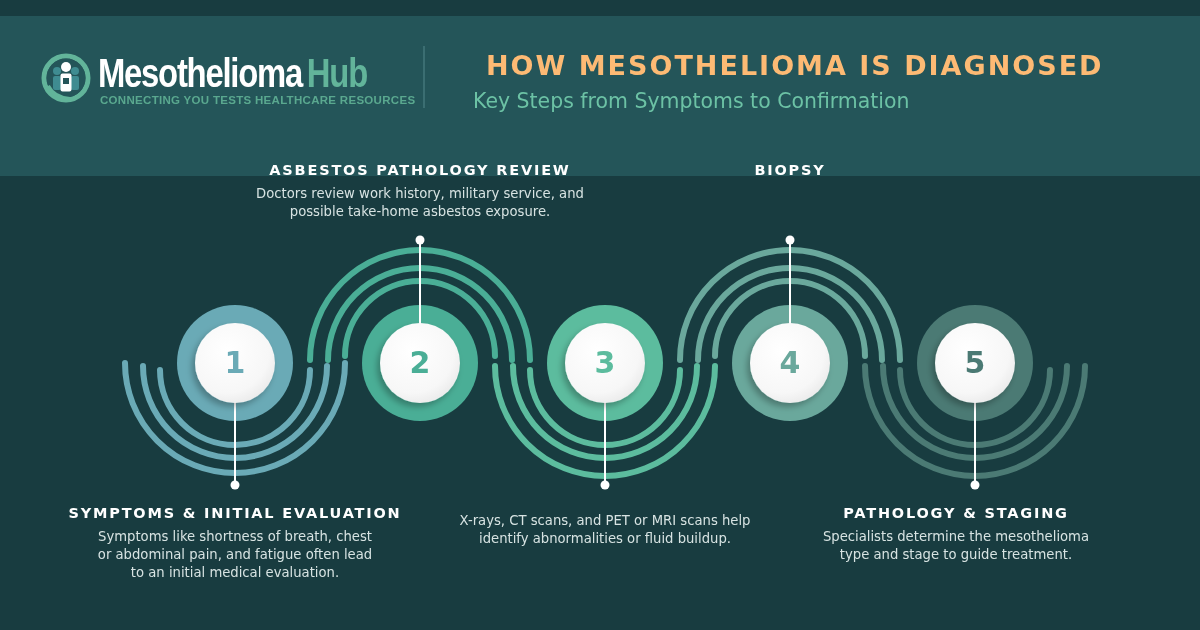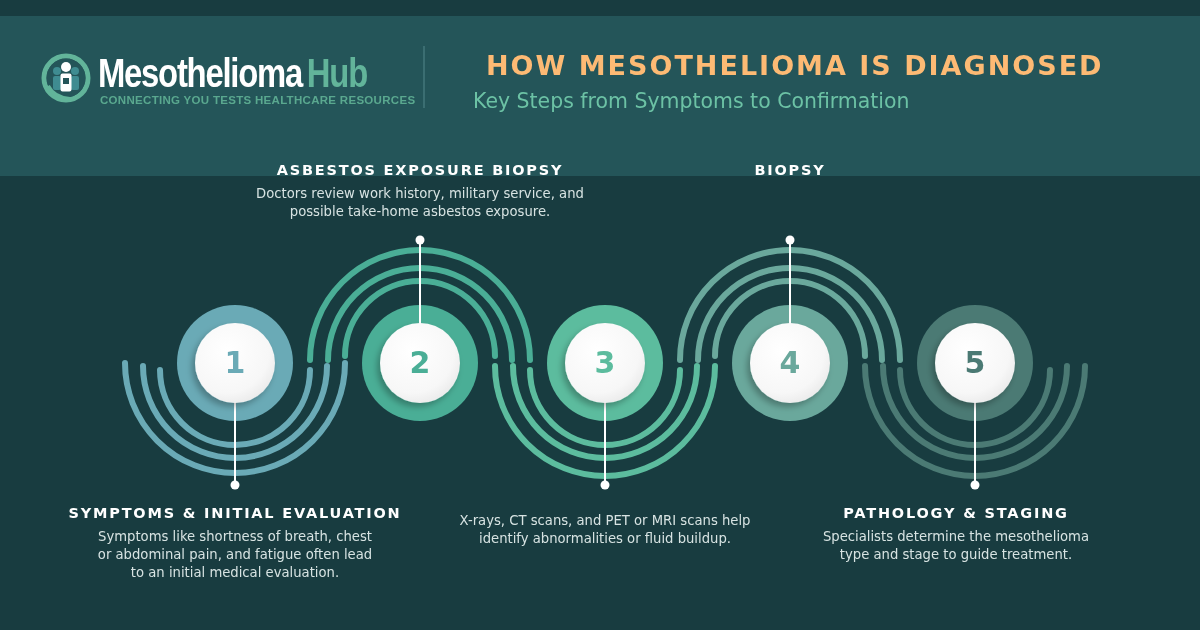--- a/index.html
+++ b/index.html
@@ -136,21 +136,21 @@
 <div class="num" style="left:750px; top:323px; color:#6aa89c;">4</div>
 <div class="num" style="left:935px; top:323px; color:#4b7a74;">5</div>
 
 <div class="step-label" style="left:35px; top:505px; width:400px;">
   <div class="step-title">SYMPTOMS &amp; INITIAL EVALUATION</div>
   <div class="step-desc">Symptoms like shortness of breath, chest
 or abdominal pain, and fatigue often lead
 to an initial medical evaluation.</div>
 </div>
 <div class="step-label" style="left:220px; top:162px; width:400px;">
-  <div class="step-title">ASBESTOS EXPOSURE BIOPSY</div>
+  <div class="step-title">ASBESTOS PATHOLOGY REVIEW</div>
   <div class="step-desc">Doctors review work history, military service, and
 possible take-home asbestos exposure.</div>
 </div>
 <div class="step-label" style="left:405px; top:505px; width:400px;">
   <div class="step-desc">X-rays, CT scans, and PET or MRI scans help
 identify abnormalities or fluid buildup.</div>
 </div>
 <div class="step-label" style="left:590px; top:162px; width:400px;">
   <div class="step-title">BIOPSY</div>
 </div>

